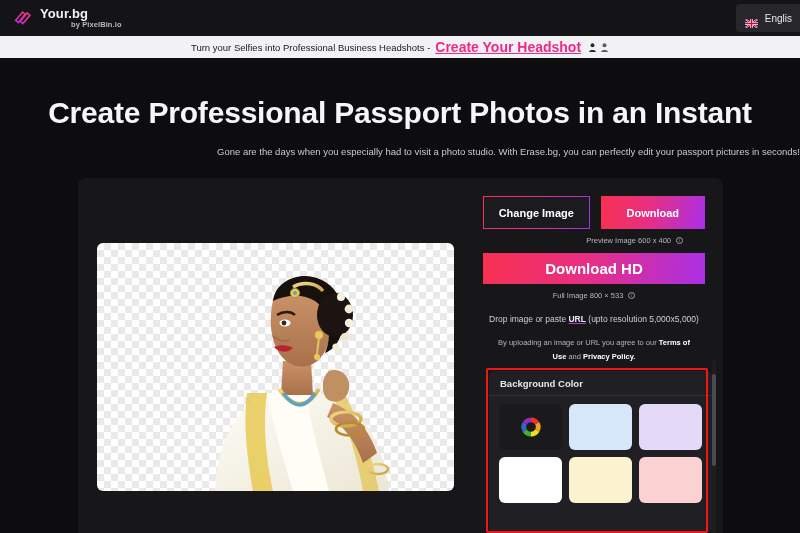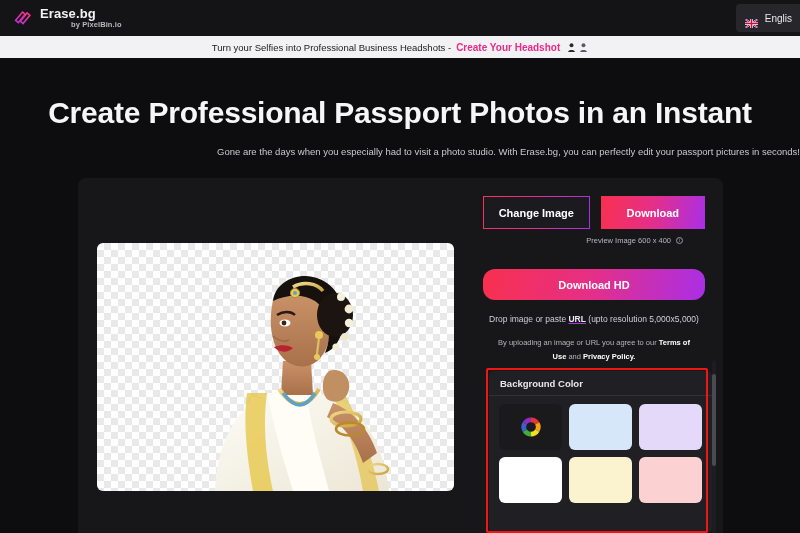--- a/index.html
+++ b/index.html
@@ -39,22 +39,22 @@
   .flag { width: 13px; height: 9px; border-radius: 1px; flex: 0 0 auto; }
   .lang-label { color: #e9e9ec; font-size: 10px; white-space: nowrap; }
 
   
   .promo {
     position: absolute; top: 36px; left: 0; width: 800px; height: 22px;
     background: #f2f2f4; display: flex; align-items: center; justify-content: center; gap: 5px;
   }
   .promo-text { color: #1a1a1c; font-size: 9.5px; }
   .promo-link {
-    color: #ec2a87; font-size: 10px; font-weight: bold;
-    cursor: pointer;
+    color: #ec2a87; font-size: 14px; font-weight: bold;
+    text-decoration: underline; cursor: pointer;
   }
   .promo-icons { display: flex; align-items: center; gap: 3px; margin-left: 2px; }
   .promo-icons svg { display: block; }
 
   
   .hero { position: absolute; top: 58px; left: 0; width: 800px; }
   .hero-title {
     color: #f6f6f8; font-size: 30px; font-weight: bold; text-align: center;
     margin-top: 38px; letter-spacing: -.2px;
   }
@@ -108,23 +108,23 @@
     display: flex; align-items: center; justify-content: center; gap: 5px;
     margin-top: 7px; color: #b7b7bd; font-size: 7.5px;
   }
   .meta-line.right { justify-content: flex-end; padding-right: 22px; }
   .info-dot {
     width: 7px; height: 7px; border-radius: 50%; border: 1px solid #9a9aa2;
     display: inline-flex; align-items: center; justify-content: center;
     font-size: 5px; color: #9a9aa2; line-height: 1;
   }
   .btn-hd {
-    margin-top: 24px; width: 100%; height: 31px; border-radius: 12px;
+    margin-top: 8px; width: 100%; height: 31px; border-radius: 0;
     background-image: linear-gradient(100deg, #f8304f 0%, #e62f86 48%, #a92fe6 100%);
-    color: #fff; font-size: 11px; font-weight: bold;
+    color: #fff; font-size: 15px; font-weight: bold;
     display: flex; align-items: center; justify-content: center; cursor: pointer;
   }
   .drop-text {
     margin-top: 14px; text-align: center; color: #cfcfd5; font-size: 8.5px;
   }
   .url-link { color: #e9e9f0; font-weight: bold; text-decoration: underline;
     text-decoration-color: #a93ae0; cursor: pointer; }
   .terms {
     margin-top: 12px; text-align: center; color: #b4b4bb; font-size: 7.5px; line-height: 1.9;
     padding: 0 14px;
@@ -178,21 +178,21 @@
             <linearGradient id="lg" x1="0" y1="1" x2="1" y2="0">
               <stop offset="0" stop-color="#c12bd8"></stop>
               <stop offset="1" stop-color="#f8337a"></stop>
             </linearGradient>
           </defs>
           <path d="M4 14.5 L11.5 5.5 L14.5 8 L7 17 Z" fill="none" stroke="url(#lg)" stroke-width="1.8"></path>
           <path d="M9 15.5 L16.5 6.5 L19.5 9 L12 18 Z" fill="none" stroke="url(#lg)" stroke-width="1.8"></path>
         </svg>
       </span>
       <span class="brand-text">
-        <span class="brand-name">Erase.bg</span>
+        <span class="brand-name">Your.bg</span>
         <span class="brand-sub">by PixelBin.io</span>
       </span>
     </div>
 
 
     <div class="lang">
       <span class="flag">
         <svg viewBox="0 0 26 18" width="13" height="9">
           <rect width="26" height="18" fill="#012169"></rect>
           <path d="M0 0 L26 18 M26 0 L0 18" stroke="#fff" stroke-width="3.6"></path>
@@ -301,20 +301,24 @@
         <div class="btn btn-filled">Download</div>
       </div>
 
       <div class="meta-line right">
         <span>Preview Image 600 x 400</span>
         <span class="info-dot">i</span>
       </div>
 
       <div class="btn-hd">Download HD</div>
 
+      <div class="meta-line">
+        <span>Full Image 800 × 533</span>
+        <span class="info-dot">i</span>
+      </div>
 
       <div class="drop-text">
         <span>Drop image or paste </span><span class="url-link">URL</span><span> (upto resolution 5,000x5,000)</span>
       </div>
 
       <div class="terms">
         <span>By uploading an image or URL you agree to our </span><b>Terms of</b>
         <b>Use</b><span> and </span><b>Privacy Policy.</b>
       </div>
 

